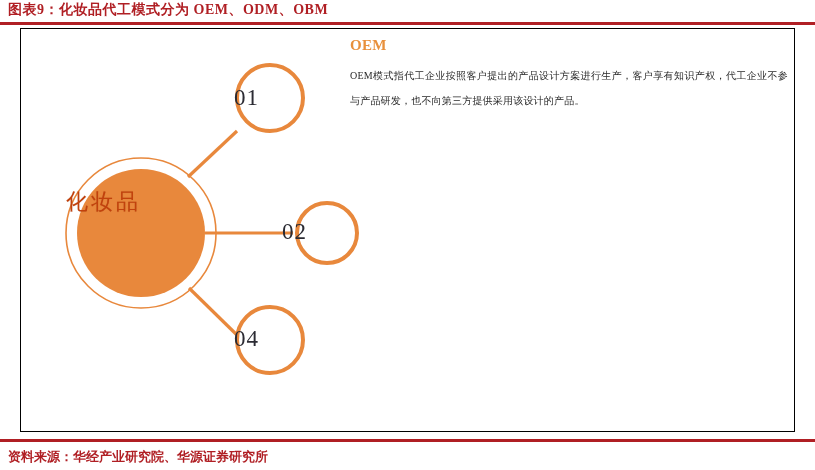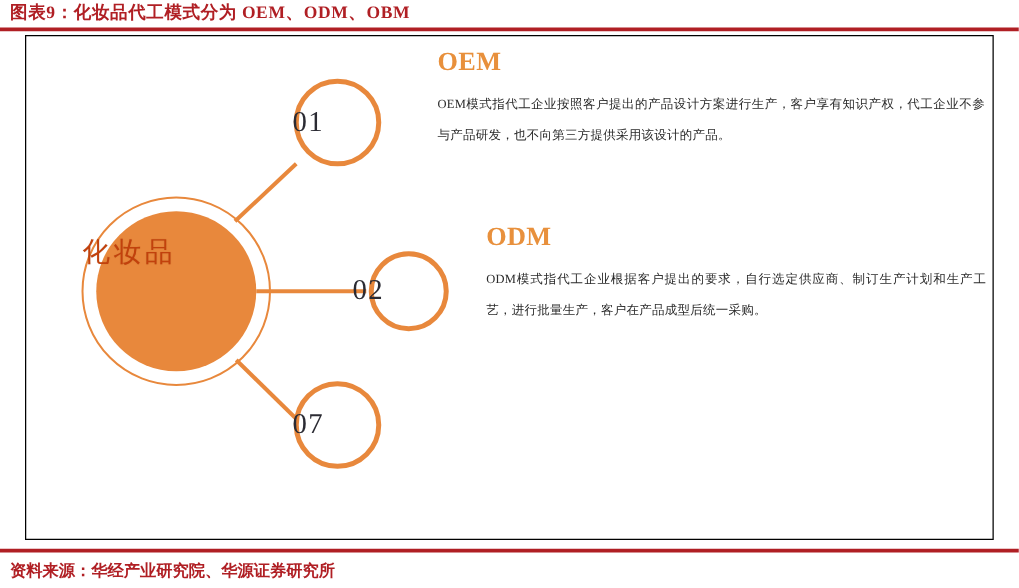--- a/index.html
+++ b/index.html
@@ -108,21 +108,21 @@
     font-family: "Liberation Serif", "DejaVu Serif", serif;
     letter-spacing: 1px;
   }
   #node-01 { left: 234px; top: 85px; }
   #node-02 { left: 282px; top: 219px; }
   #node-03 { left: 234px; top: 326px; }
 
   
   .block { position: absolute; }
   .block-head {
-    font-size: 21px;
+    font-size: 15px;
     font-weight: bold;
     color: #E8903C;
     font-family: "Liberation Serif", "DejaVu Serif", serif;
     letter-spacing: 0.3px;
     margin-bottom: 9px;
   }
   .block-body {
     font-size: 10px;
     line-height: 25px;
     color: #2a2a2a;
@@ -162,29 +162,25 @@
     <circle cx="327" cy="233" r="30" fill="#ffffff" stroke="#E8883C" stroke-width="4"></circle>
     <circle cx="270" cy="340" r="33" fill="#ffffff" stroke="#E8883C" stroke-width="4"></circle>
   </svg>
 
   <div class="center-label">
     <div>化妆品</div>
   </div>
 
   <div class="node-num" id="node-01">01</div>
   <div class="node-num" id="node-02">02</div>
-  <div class="node-num" id="node-03">07</div>
+  <div class="node-num" id="node-03">04</div>
 
   <div class="block" id="block-oem">
     <div class="block-head">OEM</div>
     <div class="block-body">OEM模式指代工企业按照客户提出的产品设计方案进行生产，客户享有知识产权，代工企业不参与产品研发，也不向第三方提供采用该设计的产品。</div>
   </div>
 
-  <div class="block" id="block-odm">
-    <div class="block-head">ODM</div>
-    <div class="block-body">ODM模式指代工企业根据客户提出的要求，自行选定供应商、制订生产计划和生产工艺，进行批量生产，客户在产品成型后统一采购。</div>
-  </div>
 
 
   <div class="rule-bottom"></div>
   <div class="source">资料来源：华经产业研究院、华源证券研究所</div>
 
 </div>
 
 </body></html>

